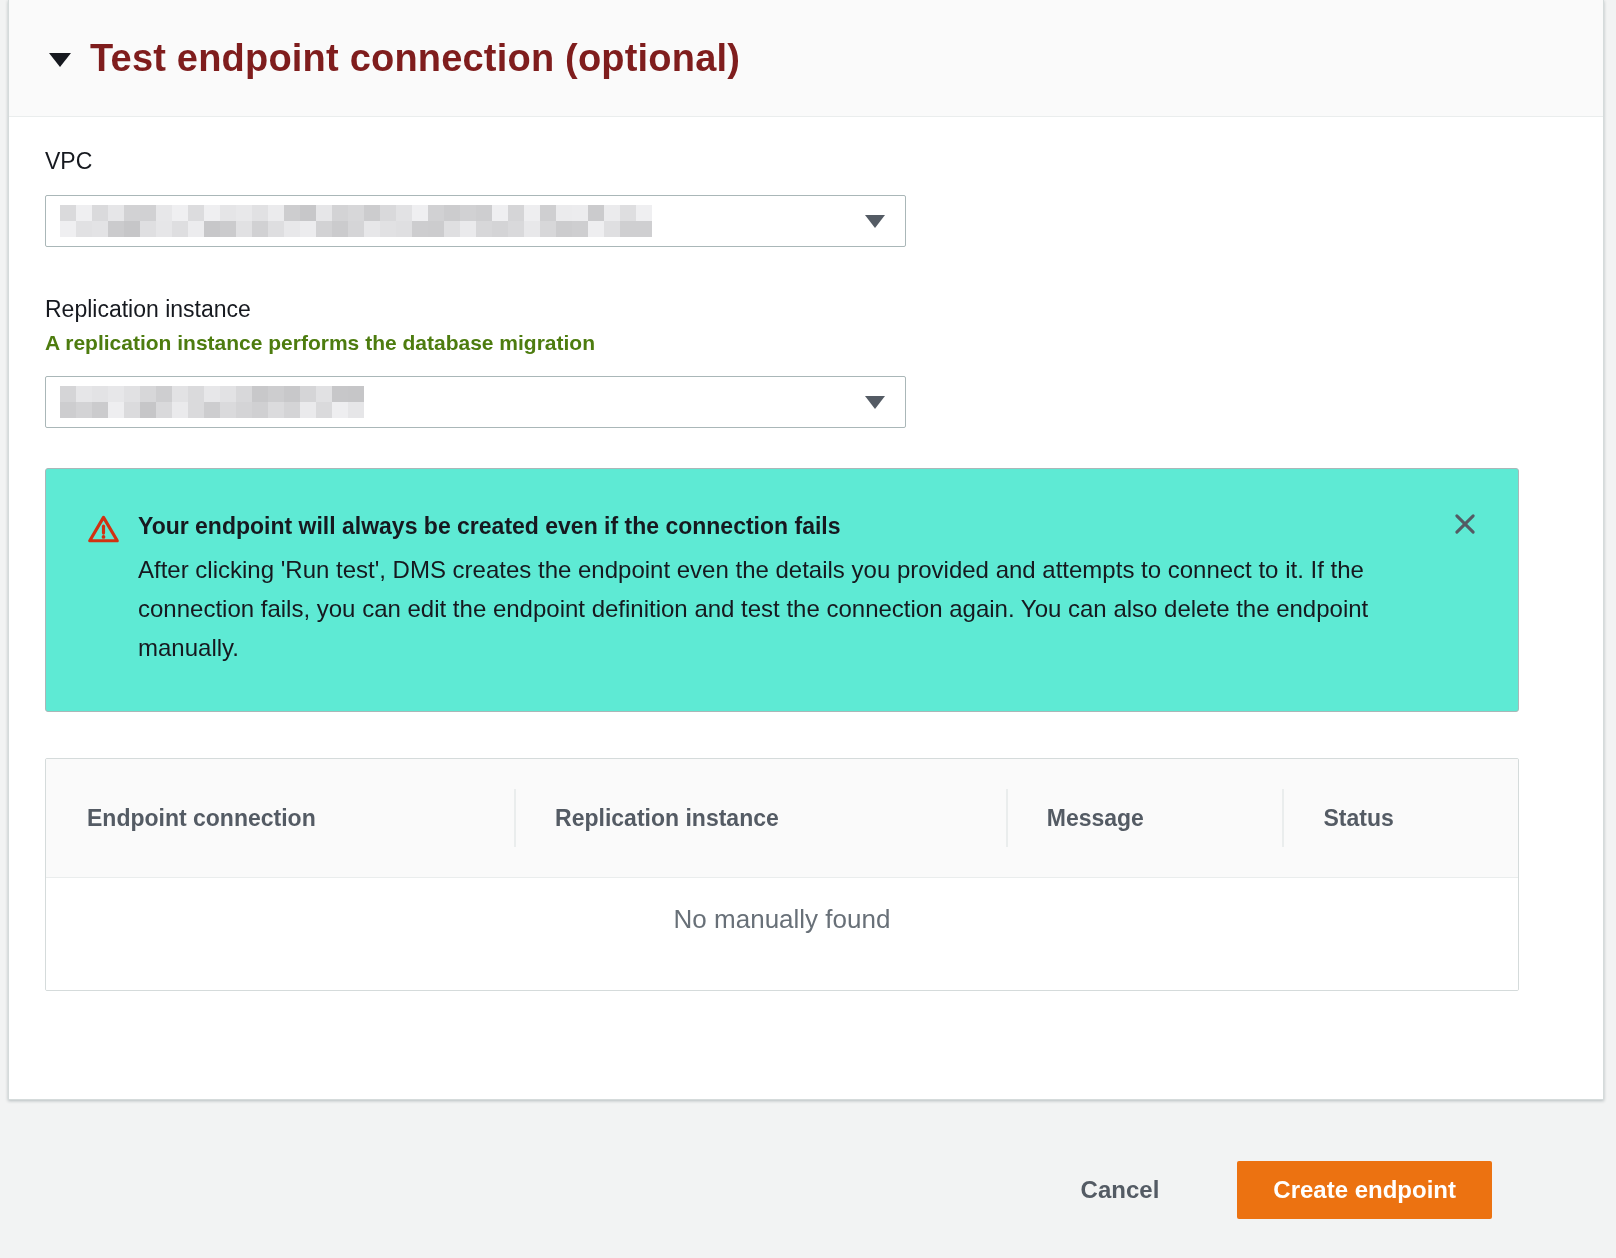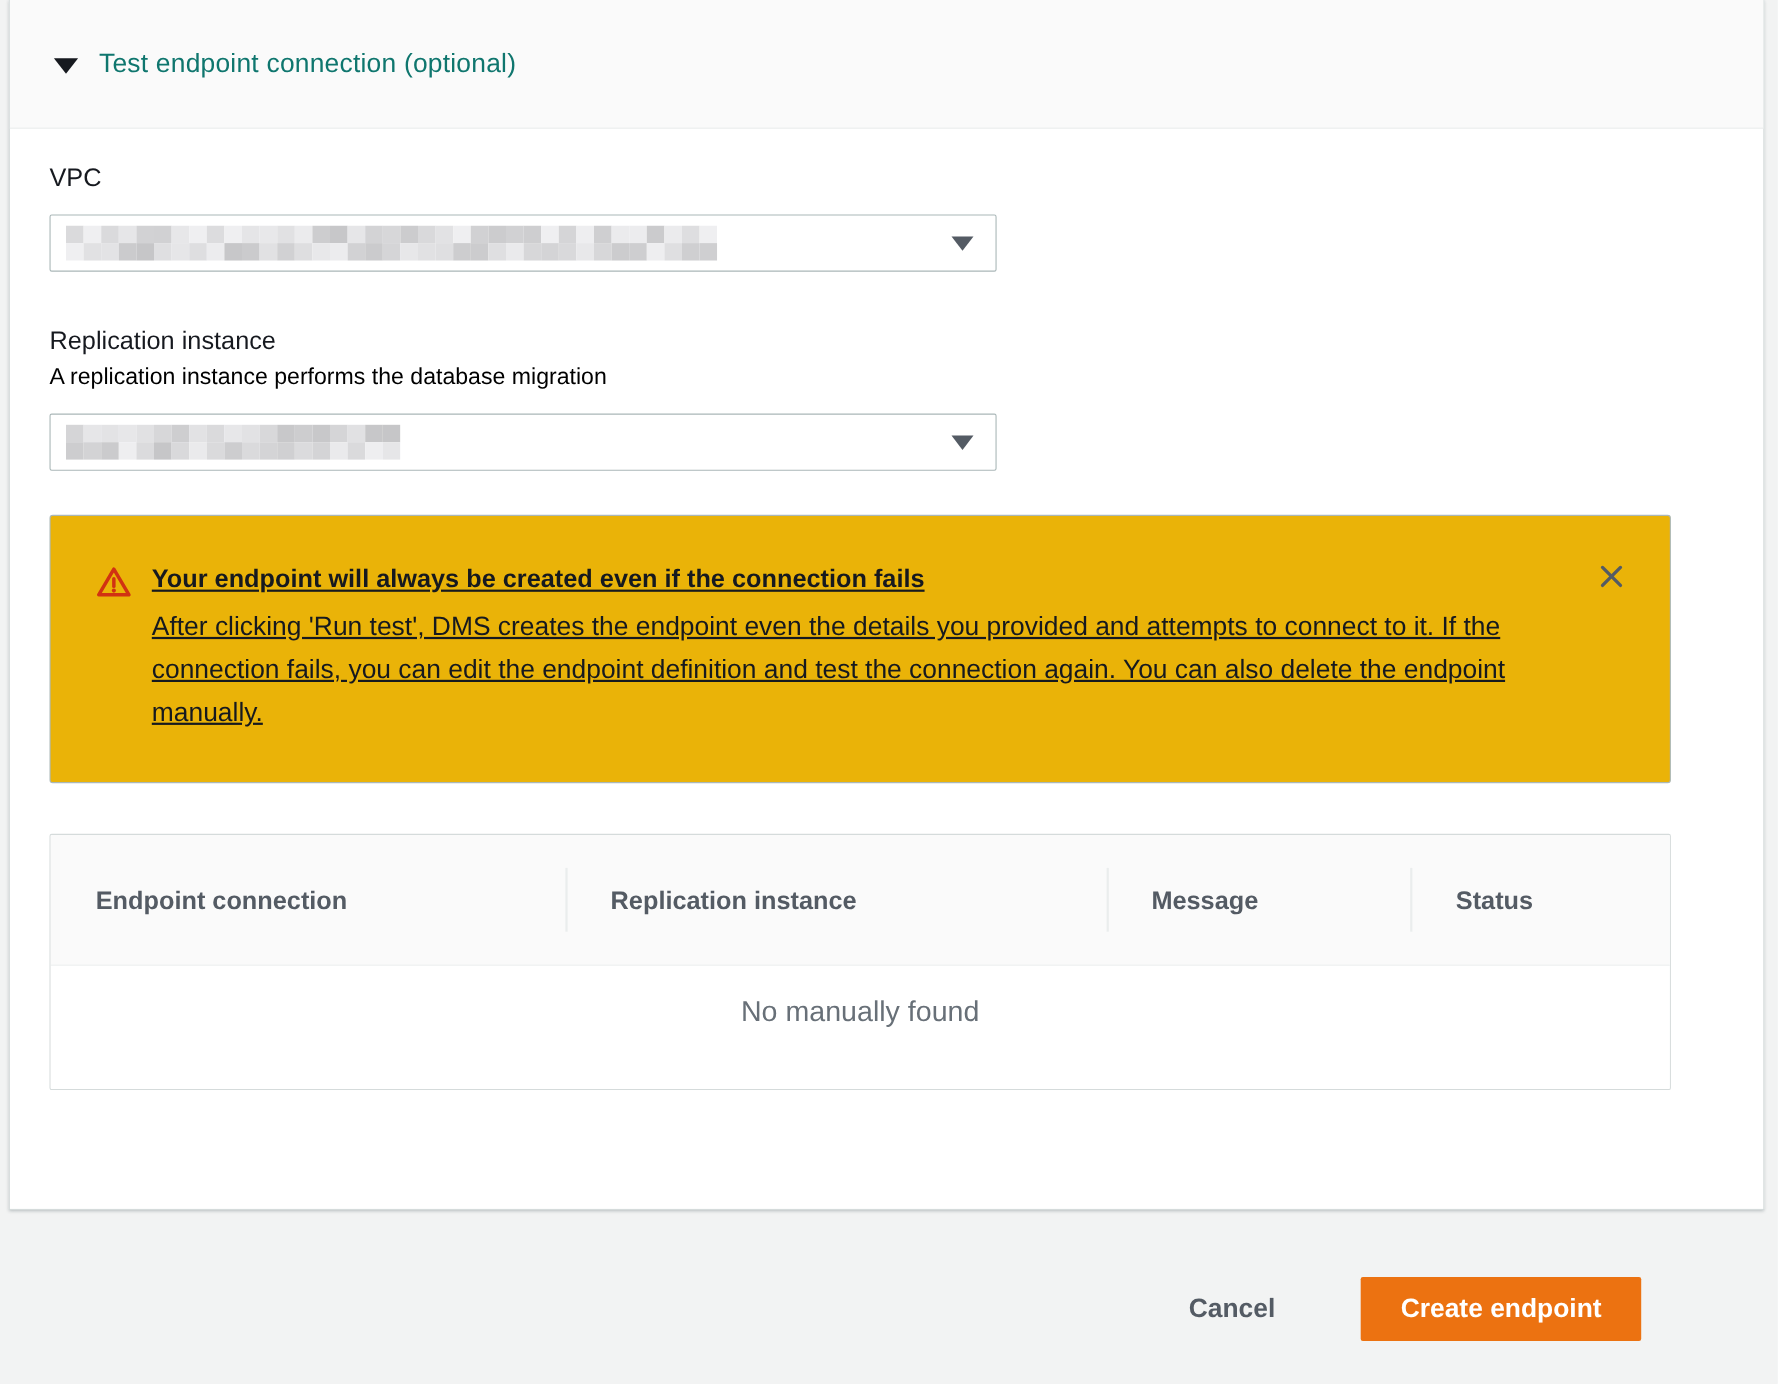--- a/index.html
+++ b/index.html
@@ -29,39 +29,40 @@
   }
   .caret-down {
     width: 0; height: 0;
     border-left: 11px solid transparent;
     border-right: 11px solid transparent;
     border-top: 14px solid #16191f;
     margin-right: 19px;
     margin-top: 3px;
   }
   .panel-title {
-    font-size: 24px;
-    font-weight: 400;
-    color: #0f766e;
+    font-size: 38px;
+    font-weight: 700;
+    color: #7f1d1d;
     letter-spacing: .2px;
   }
   .panel-content {
     padding: 30px 84px 0 36px;
   }
   
   .field-label {
     font-size: 23px;
     color: #16191f;
     line-height: 28px;
   }
   .field-desc {
     font-size: 21px;
-    color: #000000;
+    color: #4d7c0f;
     line-height: 26px;
     margin-top: 7px;
+    font-weight: bold;
   }
   .select-box {
     margin-top: 20px;
     width: 861px; height: 52px;
     background: #fff;
     border: 1px solid #aab7b8;
     border-radius: 2px;
     display: flex;
     align-items: center;
     padding: 0 20px 0 14px;
@@ -80,26 +81,25 @@
     height: 32px;
     overflow: hidden;
   }
   .redacted i { display: block; width: 16px; height: 16px; }
   .group-2 { margin-top: 48px; }
   
   .alert {
     margin-top: 40px;
     border: 1px solid #aab7b8;
     border-radius: 3px;
-    background: #eab308;
+    background: #5eead4;
     padding: 42px 44px 44px 41px;
     position: relative;
     display: flex;
     align-items: flex-start;
-    text-decoration: underline;
   }
   .alert-icon { flex: 0 0 auto; margin-top: 2px; }
   .alert-texts { margin-left: 18px; max-width: 1295px; }
   .alert-title {
     font-size: 23px;
     font-weight: 700;
     color: #16191f;
     line-height: 30px;
   }
   .alert-body {

